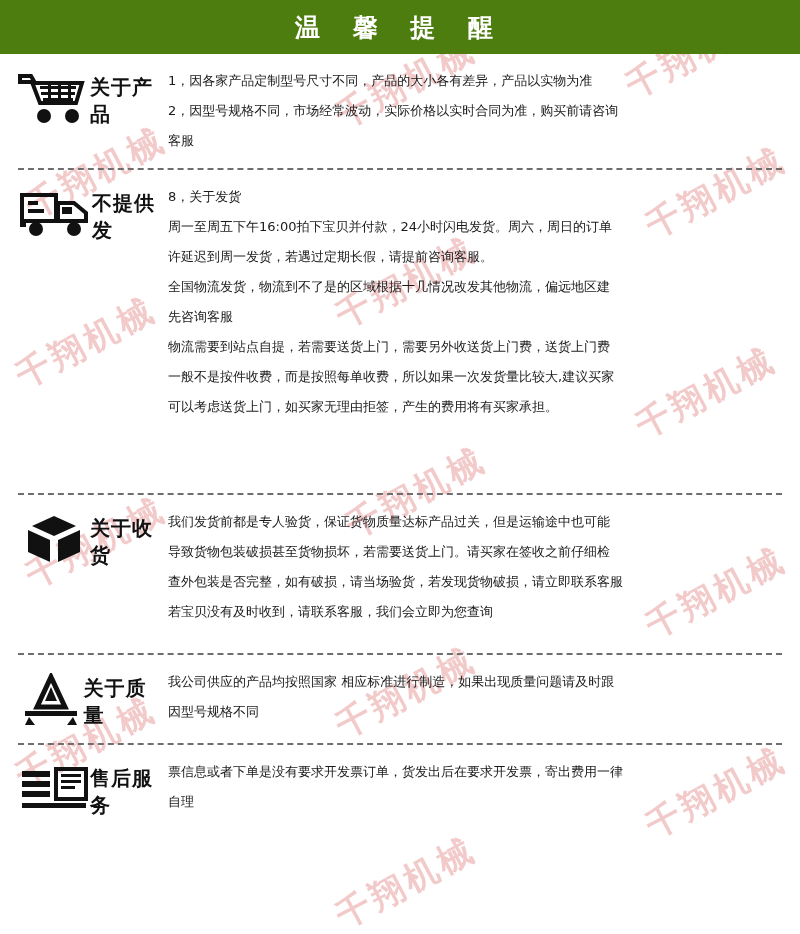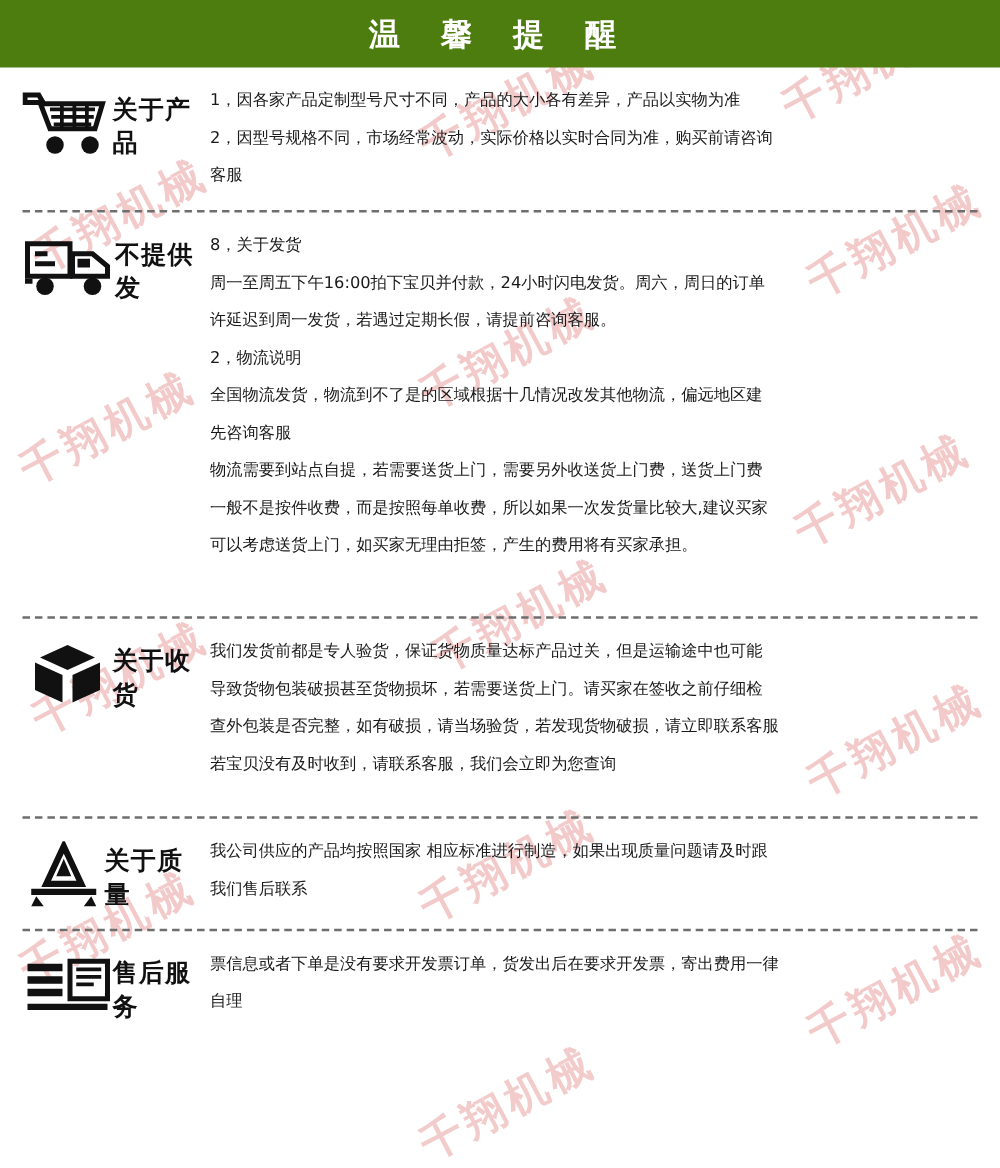--- a/index.html
+++ b/index.html
@@ -174,21 +174,20 @@
             <rect x="2" y="36" width="6" height="4"></rect>
           </g>
         </svg>
       </div>
       <div class="icon-label">不提供发</div>
     </div>
     <div class="text-col">
       <p>8，关于发货</p>
       <p>周一至周五下午16:00拍下宝贝并付款，24小时闪电发货。周六，周日的订单</p>
       <p>许延迟到周一发货，若遇过定期长假，请提前咨询客服。</p>
-      <p>2，物流说明</p>
       <p>全国物流发货，物流到不了是的区域根据十几情况改发其他物流，偏远地区建</p>
       <p>先咨询客服</p>
       <p>物流需要到站点自提，若需要送货上门，需要另外收送货上门费，送货上门费</p>
       <p>一般不是按件收费，而是按照每单收费，所以如果一次发货量比较大,建议买家</p>
       <p>可以考虑送货上门，如买家无理由拒签，产生的费用将有买家承担。</p>
     </div>
   </div>
 
   <div class="row row-receive">
     <div class="icon-col">
@@ -221,21 +220,21 @@
             <rect x="6" y="38" width="52" height="5"></rect>
             <path d="M10 44l-4 8h10z"></path>
             <path d="M54 44l4 8H48z"></path>
           </g>
         </svg>
       </div>
       <div class="icon-label">关于质量</div>
     </div>
     <div class="text-col">
       <p>我公司供应的产品均按照国家 相应标准进行制造，如果出现质量问题请及时跟</p>
-      <p>我们售后联系</p>
+      <p>因型号规格不同</p>
     </div>
   </div>
 
   <div class="row row-service">
     <div class="icon-col">
       <div class="icon-box">
         <svg width="72" height="50" viewBox="0 0 72 50" aria-hidden="true">
           <g fill="#111">
             <rect x="4" y="6" width="28" height="6"></rect>
             <rect x="4" y="16" width="28" height="6"></rect>

